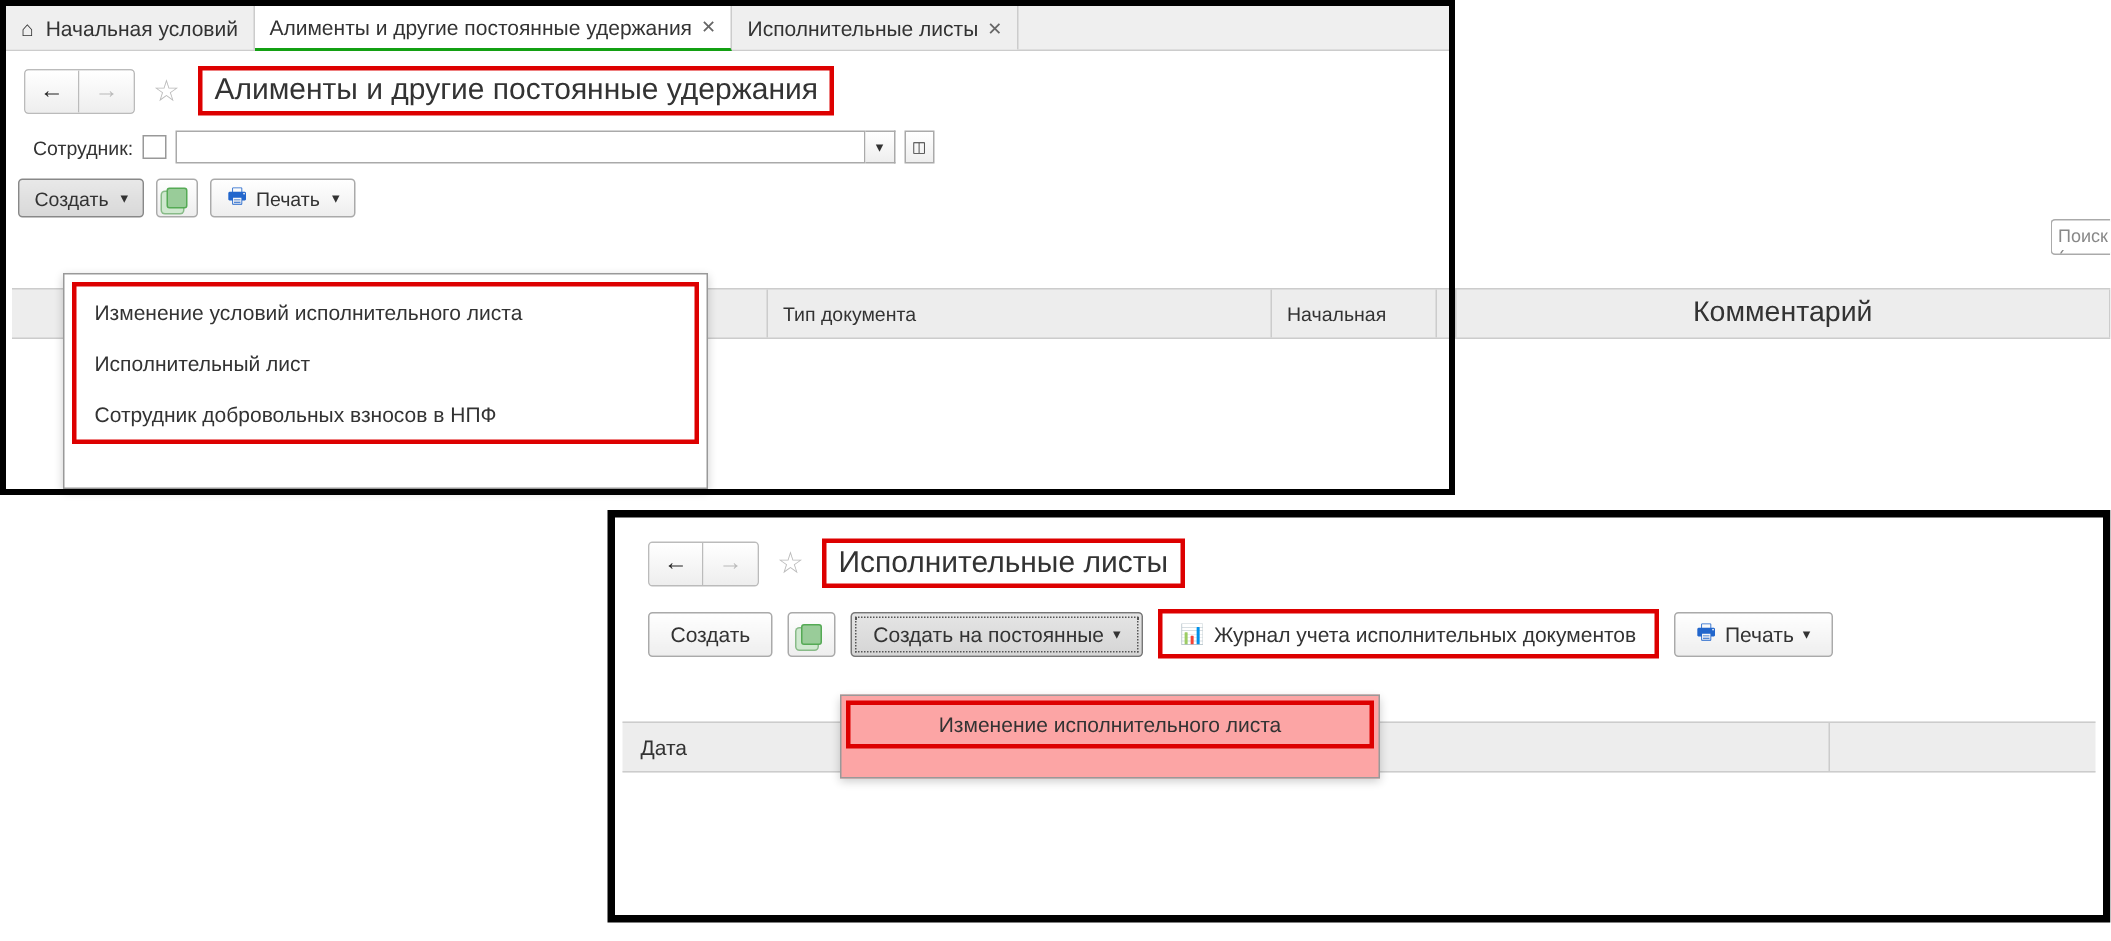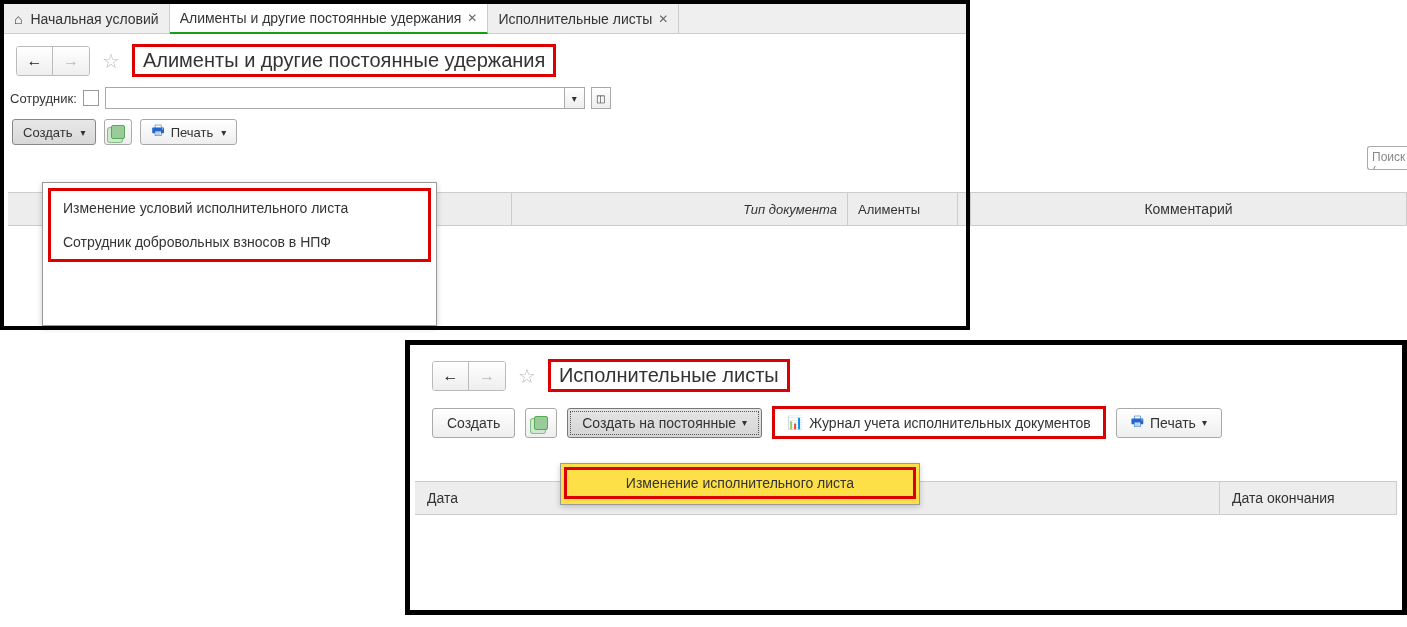--- a/index.html
+++ b/index.html
@@ -19,66 +19,66 @@
   .nav-row { display:flex; align-items:center; gap:12px; padding:10px 12px 6px 12px; }
   .nav-btns { display:flex; border:1px solid #bbb; border-radius:3px; overflow:hidden; }
   .nav-btn { width:36px; height:28px; display:flex; align-items:center; justify-content:center; background:linear-gradient(#fff,#eee); border-right:1px solid #bbb; cursor:pointer; }
   .nav-btn:last-child { border-right:none; }
   .arrow { font-size:16px; font-weight:bold; color:#222; }
   .star { font-size:20px; color:#bbb; cursor:pointer; }
   .page-title { font-size:20px; font-weight:normal; padding:2px 8px; }
   .redbox { border:3px solid #d00; }
 
   .filter-row { display:flex; align-items:center; gap:6px; padding:4px 12px 8px 6px; font-size:13px; }
-  .filter-label { white-space:nowrap; }
+  .filter-label { white-space:nowrap;margin-left:12px; }
   .chk { width:16px; height:16px; border:1px solid #999; background:#fff; }
   .select-wrap { display:flex; align-items:stretch; height:22px; }
   .select-input { width:460px; border:1px solid #aaa; background:#fff; }
   .mini-btn { width:20px; height:22px; border:1px solid #aaa; border-left:none; background:linear-gradient(#fff,#eee); display:flex; align-items:center; justify-content:center; font-size:10px; cursor:pointer; }
   .mini-btn.gap { margin-left:6px; border-left:1px solid #aaa; }
 
   .toolbar { display:flex; align-items:center; gap:8px; padding:2px 8px 6px 8px; }
   .btn { display:flex; align-items:center; gap:6px; padding:3px 10px; height:26px; border:1px solid #aaa; border-radius:3px; background:linear-gradient(#fff,#eee); font-size:13px; cursor:pointer; }
   .btn.pressed { background:linear-gradient(#e8e8e8,#d8d8d8); border-color:#888; }
   .btn .caret { font-size:10px; margin-left:2px; }
   .icon-btn { width:28px; justify-content:center; padding:0; }
   .copy-icon { width:14px; height:14px; background:#9c9; border:1px solid #5a5; border-radius:2px; box-shadow:-3px 3px 0 #cfe8cf, -3px 3px 0 1px #8b8; }
   .print-icon { font-size:14px; color:#2266cc; }
   .chart-icon { font-size:13px; }
 
-  .dropdown { position:absolute; left:38px; top:178px; width:395px; height:144px; background:#fff; border:1px solid #999; box-shadow:0 2px 6px rgba(0,0,0,.2); z-index:10; }
+  .dropdown { position:absolute; left:38px; top:178px; width:430px; height:144px; background:#fff; border:1px solid #999; box-shadow:0 2px 6px rgba(0,0,0,.2); z-index:10; }
   .dropdown-inner { margin:5px; border:3px solid #d00; border-bottom-width:3px; }
   .menu-item { padding:9px 12px; font-size:14px; cursor:pointer; }
 
   .grid-header { position:absolute; left:4px; right:0; top:188px; height:34px; display:flex; background:#ededed; border-top:1px solid #ccc; border-bottom:1px solid #ccc; z-index:1; }
   .grid-header .cell { display:flex; align-items:center; padding:0 10px; border-right:1px solid #ccc; font-size:13px; }
   .grid-header .cell.spacer { flex:0 0 44px; }
   .grid-header .cell.c-date { flex:0 0 460px; }
-  .grid-header .cell.c-type { flex:0 0 336px; text-align:center; justify-content:flex-end;font-style:italic; }
+  .grid-header .cell.c-type { flex:0 0 336px; text-align:center; justify-content:flex-start; }
   .grid-header .cell.c-emp { flex:0 0 110px; }
 
   
   .search-top { position:absolute; right:0; top:146px; width:40px; height:24px; border:1px solid #aaa; border-radius:3px 0 0 3px; border-right:none; padding:3px 4px; font-size:12px; color:#888; overflow:hidden; }
 
   
   .grid-header-right { position:absolute; left:970px; top:192px; height:34px; width:437px; display:flex; background:#ededed; border-top:1px solid #ccc; border-bottom:1px solid #ccc; border-left:1px solid #ccc; }
-  .grid-header-right .cell { display:flex; align-items:center; padding:0 10px; border-right:1px solid #ccc; font-size:14px; justify-content:center; flex:1; }
+  .grid-header-right .cell { display:flex; align-items:center; padding:0 10px; border-right:1px solid #ccc; font-size:19px; justify-content:center; flex:1; }
 
   
   .panel-bottom { position:absolute; left:405px; top:340px; width:1002px; height:275px; border:5px solid #000; background:#fff; }
 
   .nav-row2 { display:flex; align-items:center; gap:12px; padding:14px 16px 6px 22px; }
 
   .toolbar2 { display:flex; align-items:center; gap:10px; padding:8px 20px 6px 22px; }
   .btn2 { display:flex; align-items:center; gap:6px; padding:4px 14px; height:30px; border:1px solid #aaa; border-radius:3px; background:linear-gradient(#fff,#eee); font-size:14px; cursor:pointer; }
   .btn2.pressed { background:linear-gradient(#e5e5e5,#d5d5d5); border-color:#777; outline:1px dotted #555; outline-offset:-4px; }
   .journal-btn { border:3px solid #d00; border-radius:0; padding:3px 12px; height:33px; background:#fff; }
   .caret { font-size:10px; }
 
-  .dropdown2 { position:absolute; left:150px; top:118px; width:360px; height:42px; background:#fde047; border:1px solid #999; box-shadow:0 2px 6px rgba(0,0,0,.2); z-index:20; }
+  .dropdown2 { position:absolute; left:150px; top:118px; width:360px; height:56px; background:#fca5a5; border:1px solid #999; box-shadow:0 2px 6px rgba(0,0,0,.2); z-index:20; }
   .dropdown2-inner { margin:3px; border:3px solid #d00; height:32px; display:flex; align-items:center; justify-content:center; font-size:14px; }
 
   .grid-header2 { position:absolute; left:5px; right:5px; top:136px; height:34px; display:flex; background:#ededed; border-top:1px solid #ccc; border-bottom:1px solid #ccc; z-index:1; }
   .grid-header2 .cell { display:flex; align-items:center; padding:0 12px; border-right:1px solid #ccc; font-size:14px; }
   .grid-header2 .cell.g2-date { flex:0 0 805px; }
   .grid-header2 .cell.g2-end { flex:1; }
 
 </style>
 </head>
 <body>
@@ -142,27 +142,28 @@
 
     <div class="grid-header">
       <div class="cell spacer"></div>
       <div class="cell c-date">
           <span>Дата</span>
         </div>
       <div class="cell c-type">
           <span>Тип документа</span>
         </div>
       <div class="cell c-emp">
-          <span>Алименты</span>
+          <span>Начальная</span>
         </div>
     </div>
 
     <div class="dropdown">
       <div class="dropdown-inner">
         <div class="menu-item">Изменение условий исполнительного листа</div>
+        <div class="menu-item">Исполнительный лист</div>
         <div class="menu-item">Сотрудник добровольных взносов в НПФ</div>
       </div>
     </div>
   </div>
 
   <div class="search-top">
     <span>Поиск (</span>
   </div>
 
   <div class="grid-header-right">
@@ -205,23 +206,20 @@
         <span class="print-icon">🖶</span>
         <span>Печать</span>
         <span class="caret">▾</span>
       </div>
     </div>
 
     <div class="grid-header2">
       <div class="cell g2-date">
         <span>Дата</span>
       </div>
-      <div class="cell g2-end">
-        <span>Дата окончания</span>
-      </div>
     </div>
 
     <div class="dropdown2">
       <div class="dropdown2-inner">
         <span>Изменение исполнительного листа</span>
       </div>
     </div>
 
   </div>
 

